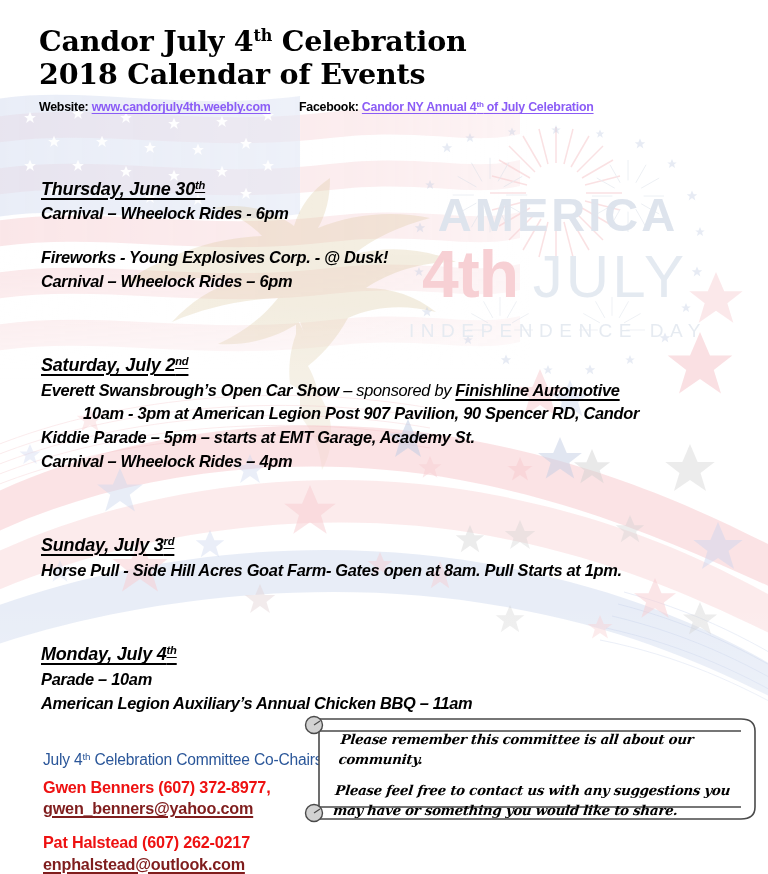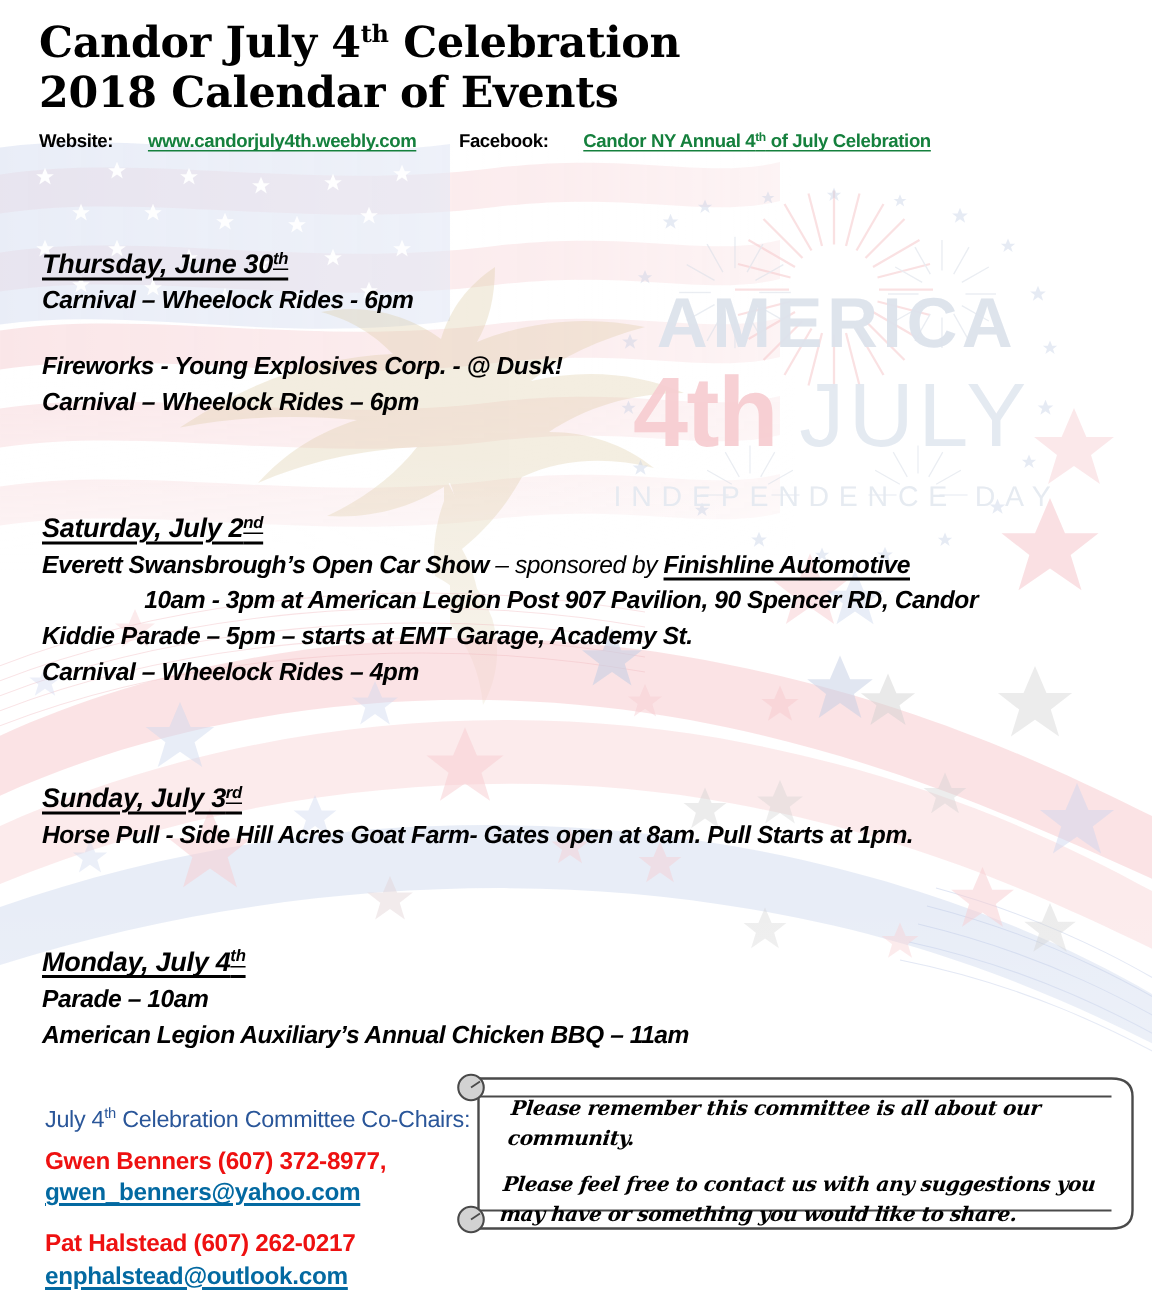--- a/index.html
+++ b/index.html
@@ -26,21 +26,21 @@
     pointer-events: none;
   }
 
   
   #page {
     position: relative;
     z-index: 2;
     width: 652px;
     height: 874px;
     box-sizing: border-box;
-    padding: 0;
+    padding: 13px;
   }
 
   .title-block {
     padding: 12px 0 0 26px;
   }
   .doc-title {
     font-family: "DejaVu Serif", "Liberation Serif", serif;
     font-weight: 700;
     font-size: 28.5px;
     line-height: 1.16;
@@ -59,24 +59,23 @@
     margin: 10px 0 0 0;
     padding-left: 26px;
     font-size: 12.4px;
     font-weight: 700;
     line-height: 1.1;
     white-space: nowrap;
     letter-spacing: -0.25px;
   }
   .link-line .lbl { color: #000; }
   .link-line a {
-    color: #15803d;
+    color: #8b5cf6;
     text-decoration: underline;
     text-underline-offset: 1.5px;
-    margin-left: 20px;
   }
   .link-line .gap { display: inline-block; width: 22px; }
   .link-line sup { font-size: 0.65em; vertical-align: 0.5em; line-height: 0; }
 
   
   .events {
     margin-top: 22px;
     padding-left: 28px;
   }
   .event-group { margin-bottom: 20px; }
@@ -139,21 +138,21 @@
 
   .person-name {
     color: #ee1111;
     font-size: 16.2px;
     font-weight: 700;
     line-height: 1.33;
     letter-spacing: -0.2px;
   }
   .person-mail {
     display: inline-block;
-    color: #0369a1;
+    color: #7f1d1d;
     font-size: 16.2px;
     font-weight: 700;
     line-height: 1.33;
     letter-spacing: -0.2px;
     text-decoration: underline;
     text-underline-offset: 2px;
     text-decoration-thickness: 1.8px;
     margin-bottom: 12px;
   }
 

